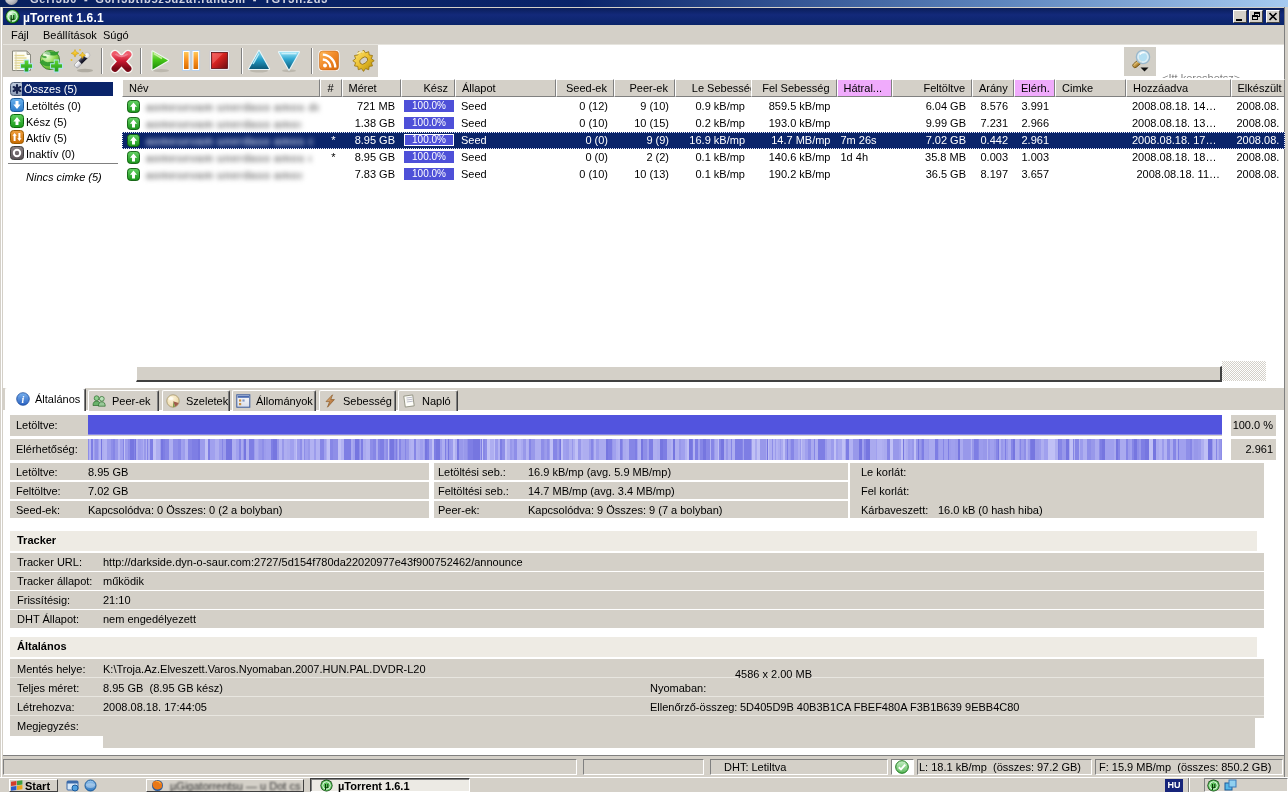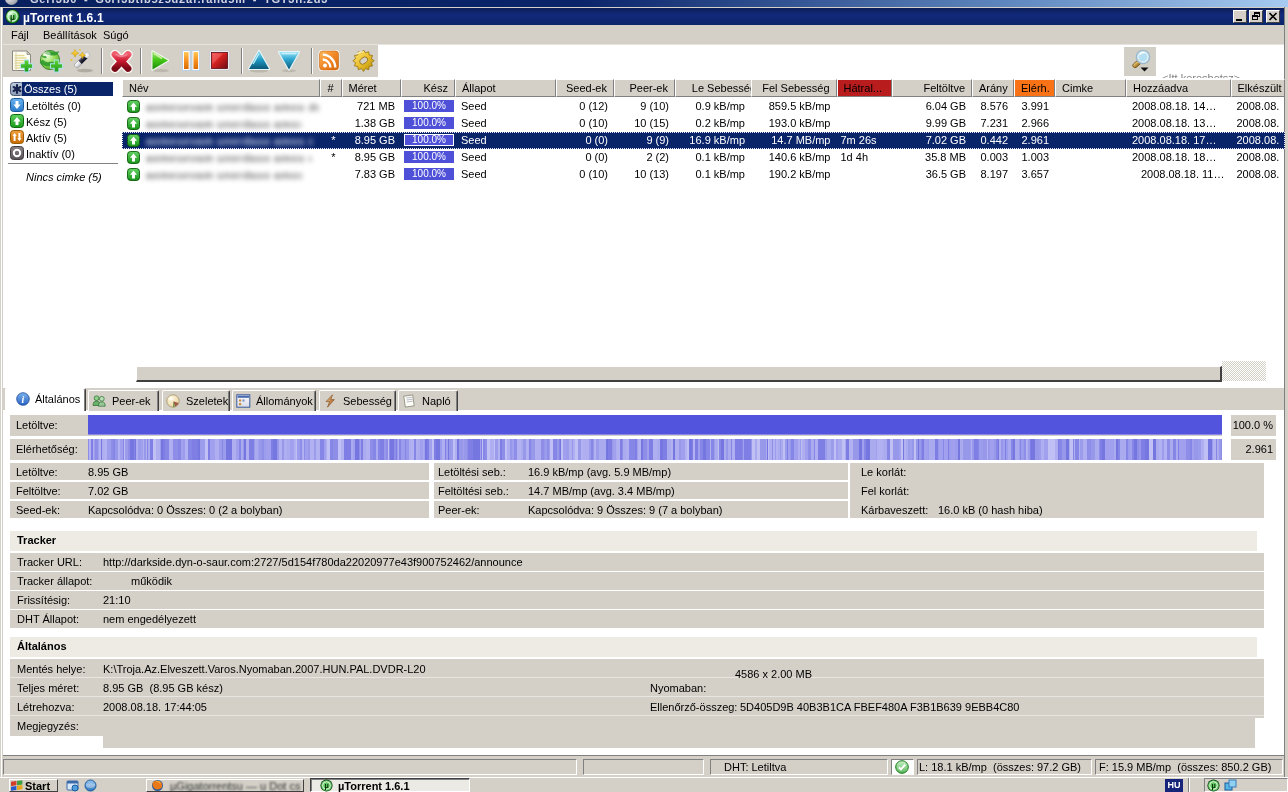--- a/index.html
+++ b/index.html
@@ -339,24 +339,24 @@
 <div class="abs" style="left:122px;top:79px;width:1163px;height:18px;background:#D4D0C8;"></div>
 <div class="cell" style="left:122.0px;top:79px;width:197.5px;height:18px;line-height:17px;text-align:left;padding:0 6px;background:#D4D0C8;border-top:1px solid #fff;border-left:1px solid #fff;border-right:1px solid #808080;border-bottom:1px solid #808080;">Név</div>
 <div class="cell" style="left:319.5px;top:79px;width:22.0px;height:18px;line-height:17px;text-align:center;padding:0 6px;background:#D4D0C8;border-top:1px solid #fff;border-left:1px solid #fff;border-right:1px solid #808080;border-bottom:1px solid #808080;">#</div>
 <div class="cell" style="left:341.5px;top:79px;width:59.5px;height:18px;line-height:17px;text-align:left;padding:0 6px;background:#D4D0C8;border-top:1px solid #fff;border-left:1px solid #fff;border-right:1px solid #808080;border-bottom:1px solid #808080;">Méret</div>
 <div class="cell" style="left:401.0px;top:79px;width:54.0px;height:18px;line-height:17px;text-align:right;padding:0 6px;background:#D4D0C8;border-top:1px solid #fff;border-left:1px solid #fff;border-right:1px solid #808080;border-bottom:1px solid #808080;">Kész</div>
 <div class="cell" style="left:455.0px;top:79px;width:101.0px;height:18px;line-height:17px;text-align:left;padding:0 6px;background:#D4D0C8;border-top:1px solid #fff;border-left:1px solid #fff;border-right:1px solid #808080;border-bottom:1px solid #808080;">Állapot</div>
 <div class="cell" style="left:556.0px;top:79px;width:58.0px;height:18px;line-height:17px;text-align:right;padding:0 6px;background:#D4D0C8;border-top:1px solid #fff;border-left:1px solid #fff;border-right:1px solid #808080;border-bottom:1px solid #808080;">Seed-ek</div>
 <div class="cell" style="left:614.0px;top:79px;width:61.0px;height:18px;line-height:17px;text-align:right;padding:0 6px;background:#D4D0C8;border-top:1px solid #fff;border-left:1px solid #fff;border-right:1px solid #808080;border-bottom:1px solid #808080;">Peer-ek</div>
 <div class="cell" style="left:675.0px;top:79px;width:88px;height:18px;line-height:17px;text-align:right;padding:0 6px;background:#D4D0C8;border-top:1px solid #fff;border-left:1px solid #fff;border-right:1px solid #808080;border-bottom:1px solid #808080;">Le Sebesség</div>
 <div class="cell" style="left:751.0px;top:79px;width:85.5px;height:18px;line-height:17px;text-align:right;padding:0 6px;background:#D4D0C8;border-top:1px solid #fff;border-left:1px solid #fff;border-right:1px solid #808080;border-bottom:1px solid #808080;">Fel Sebesség</div>
-<div class="cell" style="left:836.5px;top:79px;width:55.5px;height:18px;line-height:17px;text-align:left;padding:0 6px;background:#b91c1c;border-top:1px solid #fff;border-left:1px solid #fff;border-right:1px solid #808080;border-bottom:1px solid #808080;">Hátral...</div>
+<div class="cell" style="left:836.5px;top:79px;width:55.5px;height:18px;line-height:17px;text-align:left;padding:0 6px;background:#f0abfc;border-top:1px solid #fff;border-left:1px solid #fff;border-right:1px solid #808080;border-bottom:1px solid #808080;">Hátral...</div>
 <div class="cell" style="left:892.0px;top:79px;width:80.0px;height:18px;line-height:17px;text-align:right;padding:0 6px;background:#D4D0C8;border-top:1px solid #fff;border-left:1px solid #fff;border-right:1px solid #808080;border-bottom:1px solid #808080;">Feltöltve</div>
 <div class="cell" style="left:972.0px;top:79px;width:42.0px;height:18px;line-height:17px;padding:0 6px;background:#D4D0C8;border-top:1px solid #fff;border-left:1px solid #fff;border-right:1px solid #808080;border-bottom:1px solid #808080;">Arány</div>
-<div class="cell" style="left:1014.0px;top:79px;width:41.0px;height:18px;line-height:17px;text-align:right;padding:0 6px;background:#f97316;border-top:1px solid #fff;border-left:1px solid #fff;border-right:1px solid #808080;border-bottom:1px solid #808080;">Elérh.</div>
+<div class="cell" style="left:1014.0px;top:79px;width:41.0px;height:18px;line-height:17px;text-align:right;padding:0 6px;background:#f0abfc;border-top:1px solid #fff;border-left:1px solid #fff;border-right:1px solid #808080;border-bottom:1px solid #808080;">Elérh.</div>
 <div class="cell" style="left:1055.0px;top:79px;width:71.0px;height:18px;line-height:17px;text-align:left;padding:0 6px;background:#D4D0C8;border-top:1px solid #fff;border-left:1px solid #fff;border-right:1px solid #808080;border-bottom:1px solid #808080;">Cimke</div>
 <div class="cell" style="left:1126.0px;top:79px;width:104.5px;height:18px;line-height:17px;text-align:left;padding:0 6px;background:#D4D0C8;border-top:1px solid #fff;border-left:1px solid #fff;border-right:1px solid #808080;border-bottom:1px solid #808080;">Hozzáadva</div>
 <div class="cell" style="left:1230.5px;top:79px;width:54.5px;height:18px;line-height:17px;text-align:left;padding:0 6px;background:#D4D0C8;border-top:1px solid #fff;border-left:1px solid #fff;border-right:1px solid #808080;border-bottom:1px solid #808080;">Elkészült</div>
 
 <div class="abs" style="left:127px;top:100px;"><svg width="13" height="13" viewBox="0 0 14 14">
       <rect x="0.5" y="0.5" width="13" height="13" rx="3.5" fill="url(#ri0)" stroke="#0c5c0c"></rect>
       <defs>
         <linearGradient id="ri0" x1="0" y1="0" x2="0" y2="1">
           <stop offset="0" stop-color="#66d266"></stop>
           <stop offset="1" stop-color="#189418"></stop>
@@ -470,21 +470,21 @@
 <div class="abs" style="left:404px;top:168px;width:50px;height:12px;background:#4E50D8;"></div>
 <div class="abs" style="left:404px;top:168px;width:50px;height:12px;line-height:12px;text-align:center;color:#fff;font-size:10px;">100.0%</div>
 <div class="cell" style="left:455.0px;top:166px;width:101.0px;height:17px;line-height:17px;text-align:left;padding:0 6px;color:#000;">Seed</div>
 <div class="cell" style="left:556.0px;top:166px;width:58.0px;height:17px;line-height:17px;text-align:right;padding:0 6px;color:#000;">0 (10)</div>
 <div class="cell" style="left:614.0px;top:166px;width:61.0px;height:17px;line-height:17px;text-align:right;padding:0 6px;color:#000;">10 (13)</div>
 <div class="cell" style="left:675.0px;top:166px;width:76.0px;height:17px;line-height:17px;text-align:right;padding:0 6px;color:#000;">0.1 kB/mp</div>
 <div class="cell" style="left:751.0px;top:166px;width:85.5px;height:17px;line-height:17px;text-align:right;padding:0 6px;color:#000;">190.2 kB/mp</div>
 <div class="cell" style="left:892.0px;top:166px;width:80.0px;height:17px;line-height:17px;text-align:right;padding:0 6px;color:#000;">36.5 GB</div>
 <div class="cell" style="left:972.0px;top:166px;width:42.0px;height:17px;line-height:17px;text-align:right;padding:0 6px;color:#000;">8.197</div>
 <div class="cell" style="left:1014.0px;top:166px;width:41.0px;height:17px;line-height:17px;text-align:right;padding:0 6px;color:#000;">3.657</div>
-<div class="cell" style="left:1126.0px;top:166px;width:104.5px;height:17px;line-height:17px;text-align:right;padding:0 6px;color:#000;">2008.08.18. 11…</div>
+<div class="cell" style="left:1126.0px;top:166px;width:104.5px;height:17px;line-height:17px;text-align:center;padding:0 6px;color:#000;">2008.08.18. 11…</div>
 <div class="cell" style="left:1230.5px;top:166px;width:54.5px;height:17px;line-height:17px;text-align:left;padding:0 6px;color:#000;">2008.08.</div>
 
 <div class="abs" style="left:136px;top:366px;width:1086px;height:16px;background:#D4D0C8;border-top:1px solid #fff;border-left:1px solid #fff;border-right:2px solid #404040;border-bottom:2px solid #404040;"></div>
 <div class="abs" style="left:1222px;top:361px;width:44px;height:20px;background:repeating-conic-gradient(#fff 0% 25%, #D4D0C8 0% 50%);background-size:2px 2px;"></div>
 
 <div class="abs" style="left:3px;top:388px;width:1281px;height:23px;background:#D4D0C8;"></div>
 <div class="abs" style="left:3px;top:410px;width:1281px;height:1px;background:#fff;"></div>
 <div class="abs" style="left:5px;top:388px;width:81px;height:23px;background:#fff;border-top:1px solid #fff;border-left:1px solid #fff;border-right:1px solid #404040;border-top-left-radius:2px;border-top-right-radius:2px;box-shadow:inset -1px 0 0 #808080;"></div>
 <div class="abs" style="left:16px;top:392px;"><svg width="14" height="14" viewBox="0 0 14 14">
       <circle cx="7" cy="7" r="6.3" fill="url(#ti1)" stroke="#1a4a9a" stroke-width="0.8"></circle>
@@ -590,21 +590,21 @@
 
 <div class="abs" style="left:10px;top:531px;width:1247px;height:20px;background:#EEEBE4;"></div>
 <div class="abs" style="left:17.0px;top:534px;font-weight:bold;white-space:nowrap;">Tracker</div>
 <div class="abs" style="left:10px;top:553px;width:1254px;height:18px;background:#D4D0C8;"></div>
 <div class="abs" style="left:10px;top:572px;width:1254px;height:18px;background:#D4D0C8;"></div>
 <div class="abs" style="left:10px;top:591px;width:1254px;height:18px;background:#D4D0C8;"></div>
 <div class="abs" style="left:10px;top:610px;width:1254px;height:18px;background:#D4D0C8;"></div>
 <div class="abs" style="left:17.0px;top:556px;white-space:nowrap;">Tracker URL:</div>
 <div class="abs" style="left:103.0px;top:556px;white-space:nowrap;">http://darkside.dyn-o-saur.com:2727/5d154f780da22020977e43f900752462/announce</div>
 <div class="abs" style="left:17.0px;top:575px;white-space:nowrap;">Tracker állapot:</div>
-<div class="abs" style="left:103.0px;top:575px;white-space:nowrap;margin-left:28px;">működik</div>
+<div class="abs" style="left:103.0px;top:575px;white-space:nowrap;">működik</div>
 <div class="abs" style="left:17.0px;top:594px;white-space:nowrap;">Frissítésig:</div>
 <div class="abs" style="left:103.0px;top:594px;white-space:nowrap;">21:10</div>
 <div class="abs" style="left:17.0px;top:613px;white-space:nowrap;">DHT Állapot:</div>
 <div class="abs" style="left:103.0px;top:613px;white-space:nowrap;">nem engedélyezett</div>
 
 <div class="abs" style="left:10px;top:637px;width:1247px;height:20px;background:#EEEBE4;"></div>
 <div class="abs" style="left:17.0px;top:640px;font-weight:bold;white-space:nowrap;">Általános</div>
 <div class="abs" style="left:10px;top:659px;width:1254px;height:59px;background:#D4D0C8;"></div>
 <div class="abs" style="left:10px;top:718px;width:1245px;height:30px;background:#D4D0C8;"></div>
 <div class="abs" style="left:10px;top:736px;width:93px;height:12px;background:#fff;"></div>

